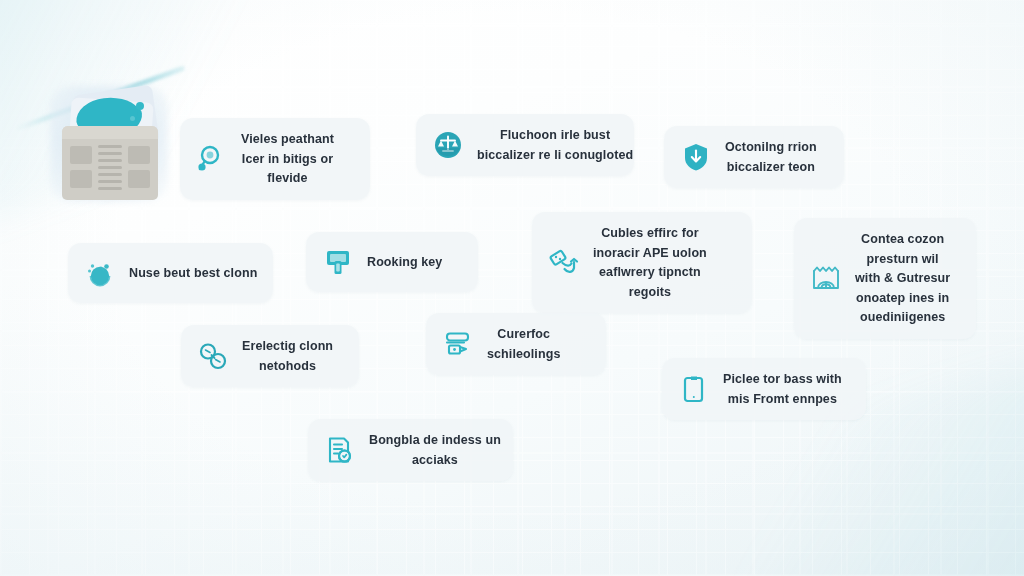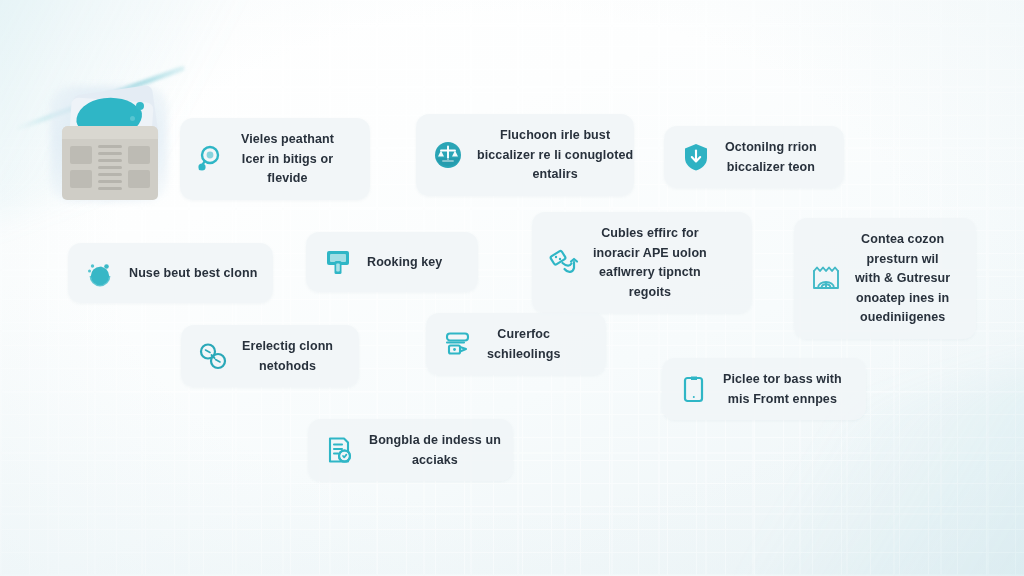--- a/index.html
+++ b/index.html
@@ -262,21 +262,20 @@
           <path d="M9 11.5 L6 17.5 L12 17.5 Z" fill="#ffffff" stroke="none" opacity="0.95"></path>
           <path d="M23 11.5 L20 17.5 L26 17.5 Z" fill="#ffffff" stroke="none" opacity="0.95"></path>
           <path d="M11 22 L21 22"></path>
         </g>
         <path d="M4 19 A13 13 0 0 0 28 19 Z" fill="#2396a7" opacity="0.55"></path>
       </svg>
     </span>
     <span class="card-text">
       <span class="card-line">Fluchoon irle bust</span>
       <span class="card-line">biccalizer re li conugloted</span>
-      <span class="card-line">entalirs</span>
     </span>
   </div>
 
   <div class="card" id="card-download">
     <span class="card-icon">
       <svg width="32" height="32" viewBox="0 0 32 32">
         <path d="M16 3 L27 7.5 V17 C27 23.5 21.8 27.8 16 29.5 C10.2 27.8 5 23.5 5 17 V7.5 Z" fill="#2fb2c3"></path>
         <g stroke="#ffffff" stroke-width="2.1" stroke-linecap="round" stroke-linejoin="round" fill="none">
           <path d="M16 9.5 L16 20"></path>
           <path d="M11.8 16 L16 20.4 L20.2 16"></path>

